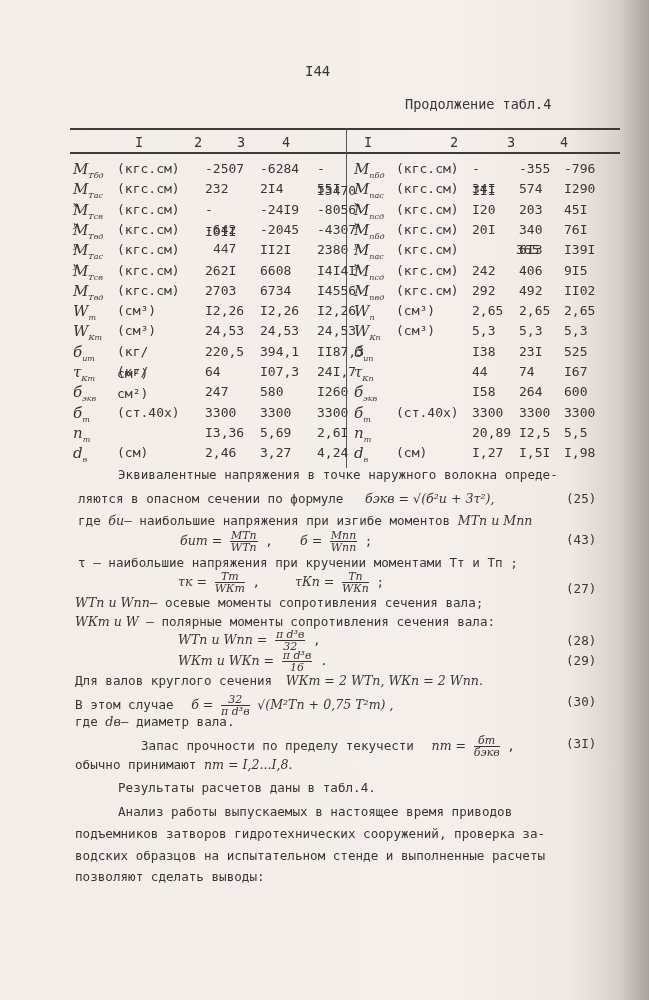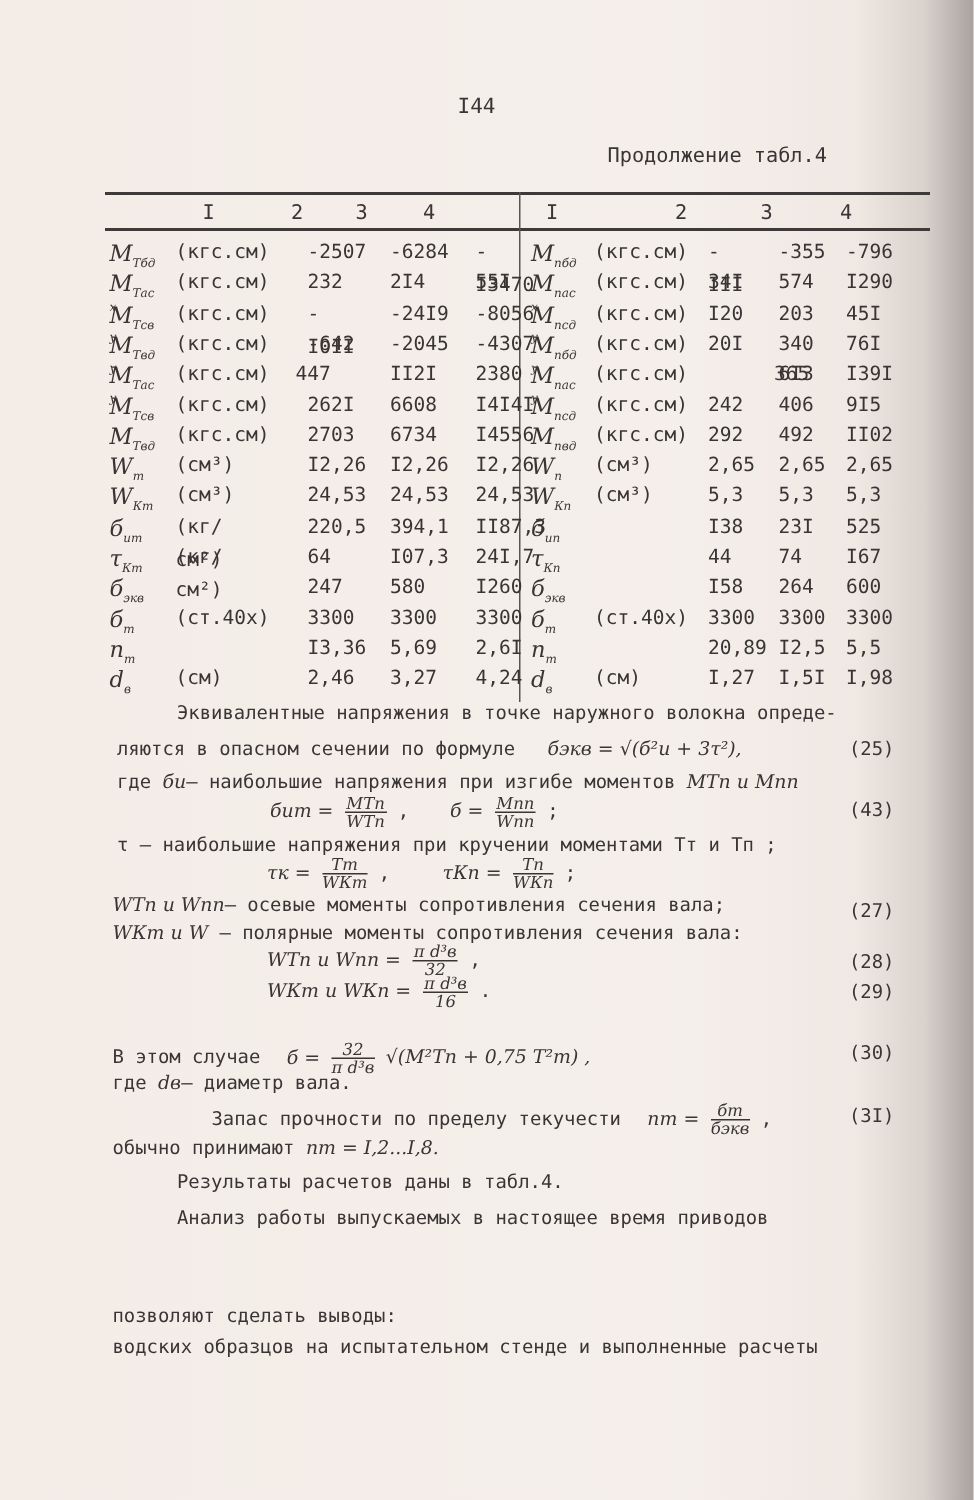--- a/index.html
+++ b/index.html
@@ -73,21 +73,21 @@
       <div class="row" style="left: 73px; top: 218.9px;">
         <span class="sym" style="left:0px;"><span>M</span><sub>Твд y</sub></span>
         <span class="unit" style="left:44px;">(кгс.см)</span>
         <span class="v" style="left:132px;">-642</span>
         <span class="v" style="left:187px;">-2045</span>
         <span class="v" style="left:244px;">-4307</span>
       </div>
       <div class="row" style="left: 73px; top: 239.2px;">
         <span class="sym" style="left:0px;"><span>M</span><sub>Тас</sub></span>
         <span class="unit" style="left:44px;">(кгс.см)</span>
-        <span class="v" style="left:124px;">447</span>
+        <span class="v" style="left:140px;font-family:Liberation Mono, monospace;">447</span>
         <span class="v" style="left:187px;">II2I</span>
         <span class="v" style="left:244px;">2380</span>
       </div>
       <div class="row" style="left: 73px; top: 259.5px;">
         <span class="sym" style="left:0px;"><span>M</span><sub>Тсв</sub></span>
         <span class="unit" style="left:44px;">(кгс.см)</span>
         <span class="v" style="left:132px;">262I</span>
         <span class="v" style="left:187px;">6608</span>
         <span class="v" style="left:244px;">I4I4I</span>
       </div>
@@ -289,21 +289,21 @@
   <div class="txt" style="left:78px; top:555px;">τ – наибольшие напряжения при кручении моментами  Tт и Tп ;</div>
 
   <div class="txt" style="left:178px; top:571px;">
     <span class="math">τк =</span>
     <span class="frac math"><span class="num">Tт</span><span class="den">WКт</span></span> ,
   </div>
   <div class="txt" style="left:295px; top:571px;">
     <span class="math">τКп =</span>
     <span class="frac math"><span class="num">Tп</span><span class="den">WКп</span></span> ;
   </div>
-  <div class="txt" style="left:566px; top:599px;text-align:center;">(27)</div>
+  <div class="txt" style="left:566px; top:581px;text-align:center;">(27)</div>
 
   <div class="txt" style="left:75px; top:614px;">
     <span class="math">WКт и W</span>
     <span>– полярные моменты сопротивления сечения вала:</span>
   </div>
   <div class="txt" style="left:75px; top:595px;">
     <span class="math">WТп и Wпп</span><span>– осевые моменты сопротивления сечения вала;</span>
   </div>
 
   <div class="txt" style="left:178px; top:629px;">
@@ -311,20 +311,24 @@
     <span class="frac math"><span class="num">π d³в</span><span class="den">32</span></span> ,
   </div>
   <div class="txt" style="left:566px; top:633px;">(28)</div>
 
   <div class="txt" style="left:178px; top:650px;">
     <span class="math">WКт  и  WКп =</span>
     <span class="frac math"><span class="num">π d³в</span><span class="den">16</span></span> .
   </div>
   <div class="txt" style="left:566px; top:653px;">(29)</div>
 
+  <div class="txt" style="left:75px; top:673px;">
+    <span>Для валов круглого сечения</span>
+    <span class="math" style="margin-left:6px;">WКт = 2 WТп,   WКп = 2 Wпп.</span>
+  </div>
 
   <div class="txt" style="left:75px; top:694px;">
     <span>В этом случае</span>
     <span class="math" style="margin-left:10px;">б =</span>
     <span class="frac math"><span class="num">32</span><span class="den">π d³в</span></span>
     <span class="math">√(M²Тп + 0,75 T²т) ,</span>
   </div>
   <div class="txt" style="left:566px; top:694px;">(30)</div>
 
   <div class="txt" style="left:75px; top:714px;">
@@ -339,15 +343,16 @@
   </div>
   <div class="txt" style="left:566px; top:736px;">(3I)</div>
 
   <div class="txt" style="left:75px; top:757px;">
     <span>обычно принимают</span>
     <span class="math">nm = I,2...I,8.</span>
   </div>
 
   <div class="txt" style="left:118px; top:780px;">Результаты расчетов даны в табл.4.</div>
   <div class="txt" style="left:118px; top:804px;">Анализ работы выпускаемых в настоящее время приводов</div>
-  <div class="txt" style="left:75px; top:848px;margin-top:42px;">водских образцов на испытательном стенде и выполненные расчеты</div>
+  <div class="txt" style="left:75px; top:826px;">подъемников затворов гидротехнических сооружений, проверка за-</div>
+  <div class="txt" style="left:75px; top:848px;">водских образцов на испытательном стенде и выполненные расчеты</div>
   <div class="txt" style="left:75px; top:869px;">позволяют сделать выводы:</div>
 </div>
 
 </body></html>

